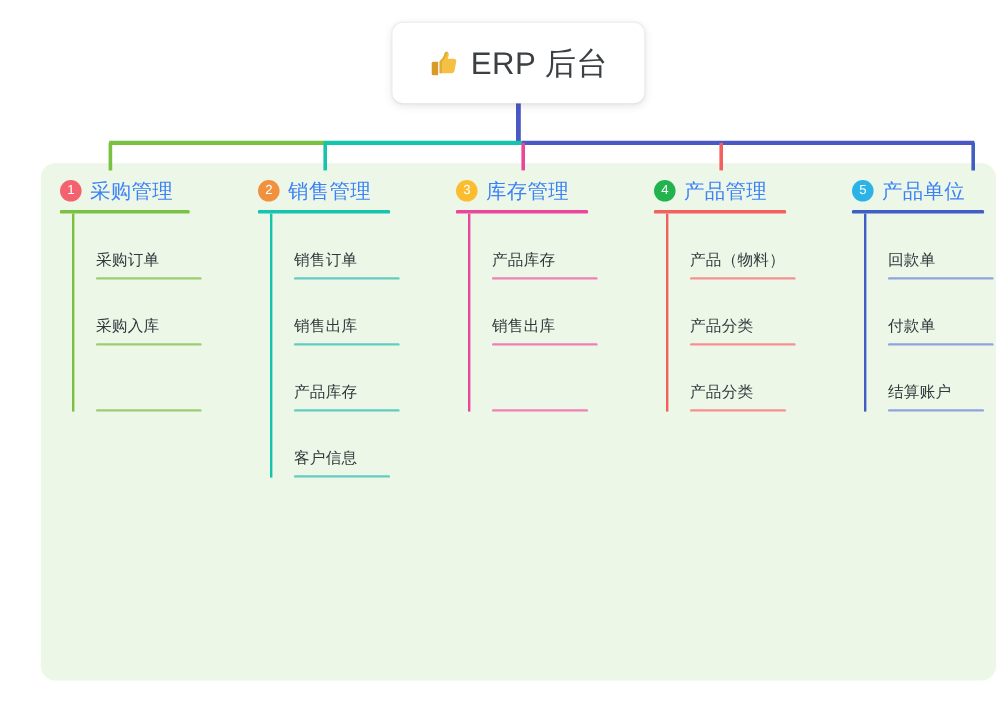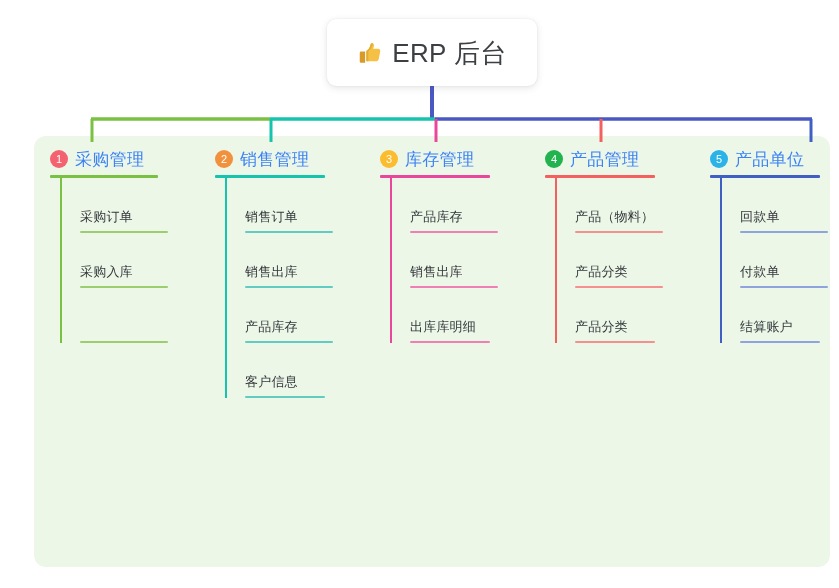--- a/index.html
+++ b/index.html
@@ -226,21 +226,20 @@
         <div class="items" style="border-left-color: rgb(232, 71, 155);">
           <div class="item">
             <div class="item-label">产品库存</div>
             <div class="item-rule" style="background: rgb(239, 127, 181); width: 88px;"></div>
           </div>
           <div class="item">
             <div class="item-label">销售出库</div>
             <div class="item-rule" style="background: rgb(239, 127, 181); width: 88px;"></div>
           </div>
           <div class="item">
-            <div class="item-label">出库库明细</div>
             <div class="item-rule" style="background: rgb(239, 127, 181); width: 80px;"></div>
           </div>
         </div>
       </div>
       <div class="column" style="left: 533px; top: 148px;">
         <div class="col-head">
           <span class="badge" style="background: rgb(34, 179, 79);">4</span>
           <span class="col-title">产品管理</span>
         </div>
         <div class="col-rule" style="background: rgb(244, 96, 94); width: 110px;"></div>

